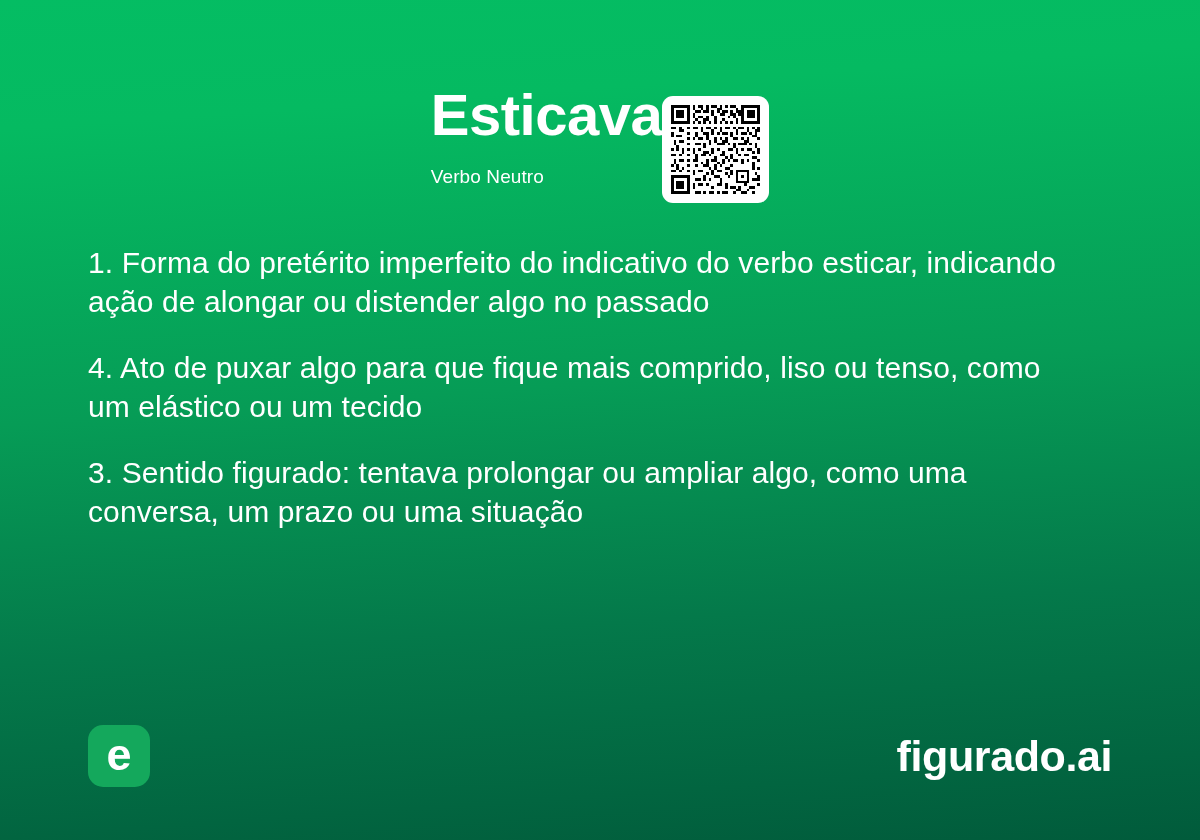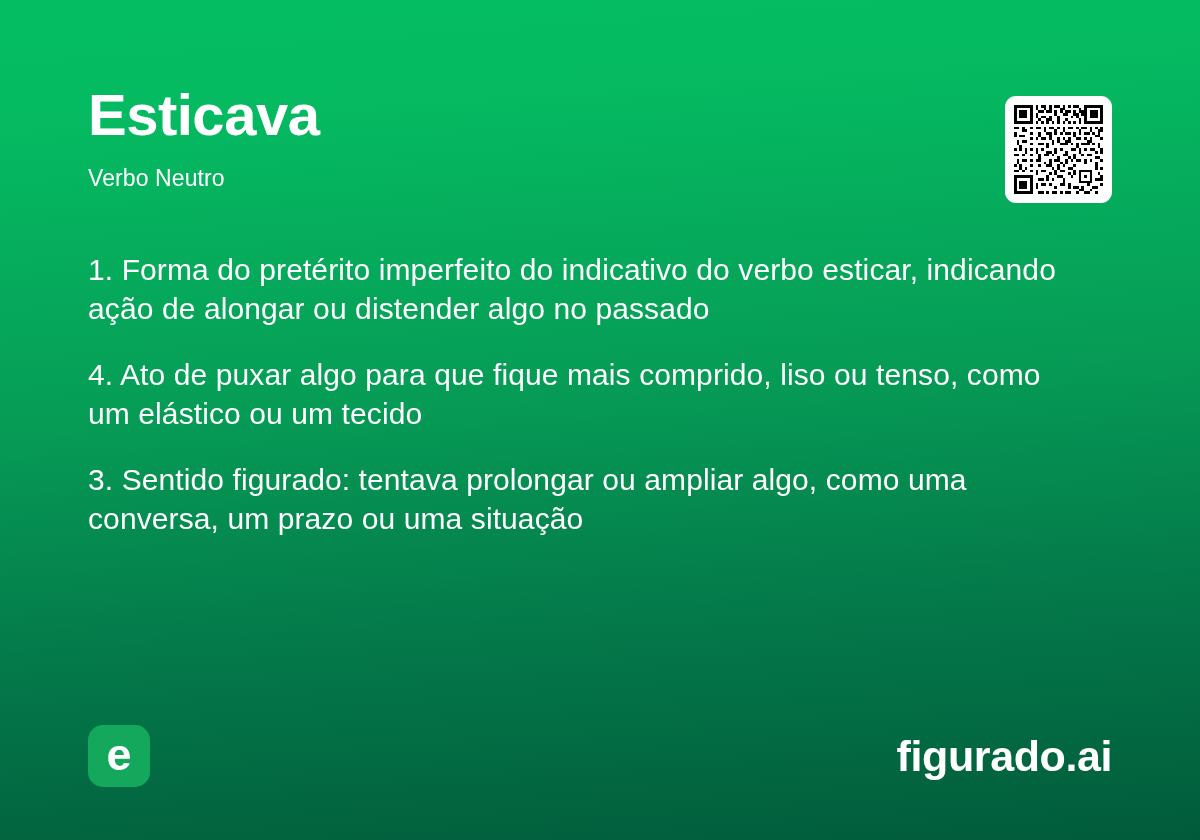--- a/index.html
+++ b/index.html
@@ -22,39 +22,39 @@
   }
 
   
   .header {
     position: absolute;
     left: 88px;
     top: 86px;
     right: 88px;
     display: flex;
     align-items: flex-start;
-    justify-content: space-between;
+    justify-content: center;
   }
 
   .headings {
     display: block;
   }
 
   .word-title {
     font-size: 58px;
     font-weight: bold;
     line-height: 1.0;
     color: #ffffff;
     letter-spacing: -0.5px;
     margin: 0;
     padding: 0;
   }
 
   .word-class {
-    font-size: 23px;
+    font-size: 19px;
     font-weight: normal;
     color: #ffffff;
     line-height: 1.0;
     margin: 0;
     padding: 0;
     margin-top: 23px;
     letter-spacing: 0.1px;
   }
 
   
@@ -74,21 +74,20 @@
     height: 100%;
     shape-rendering: crispEdges;
   }
 
   
   .definitions {
     position: absolute;
     left: 88px;
     top: 243px;
     width: 1000px;
-    margin-top: 7px;
   }
   .definition {
     font-size: 30px;
     line-height: 39px;
     color: #ffffff;
     font-weight: normal;
     margin: 0 0 27px 0;
     letter-spacing: 0.1px;
   }
   .definition:last-child { margin-bottom: 0; }

